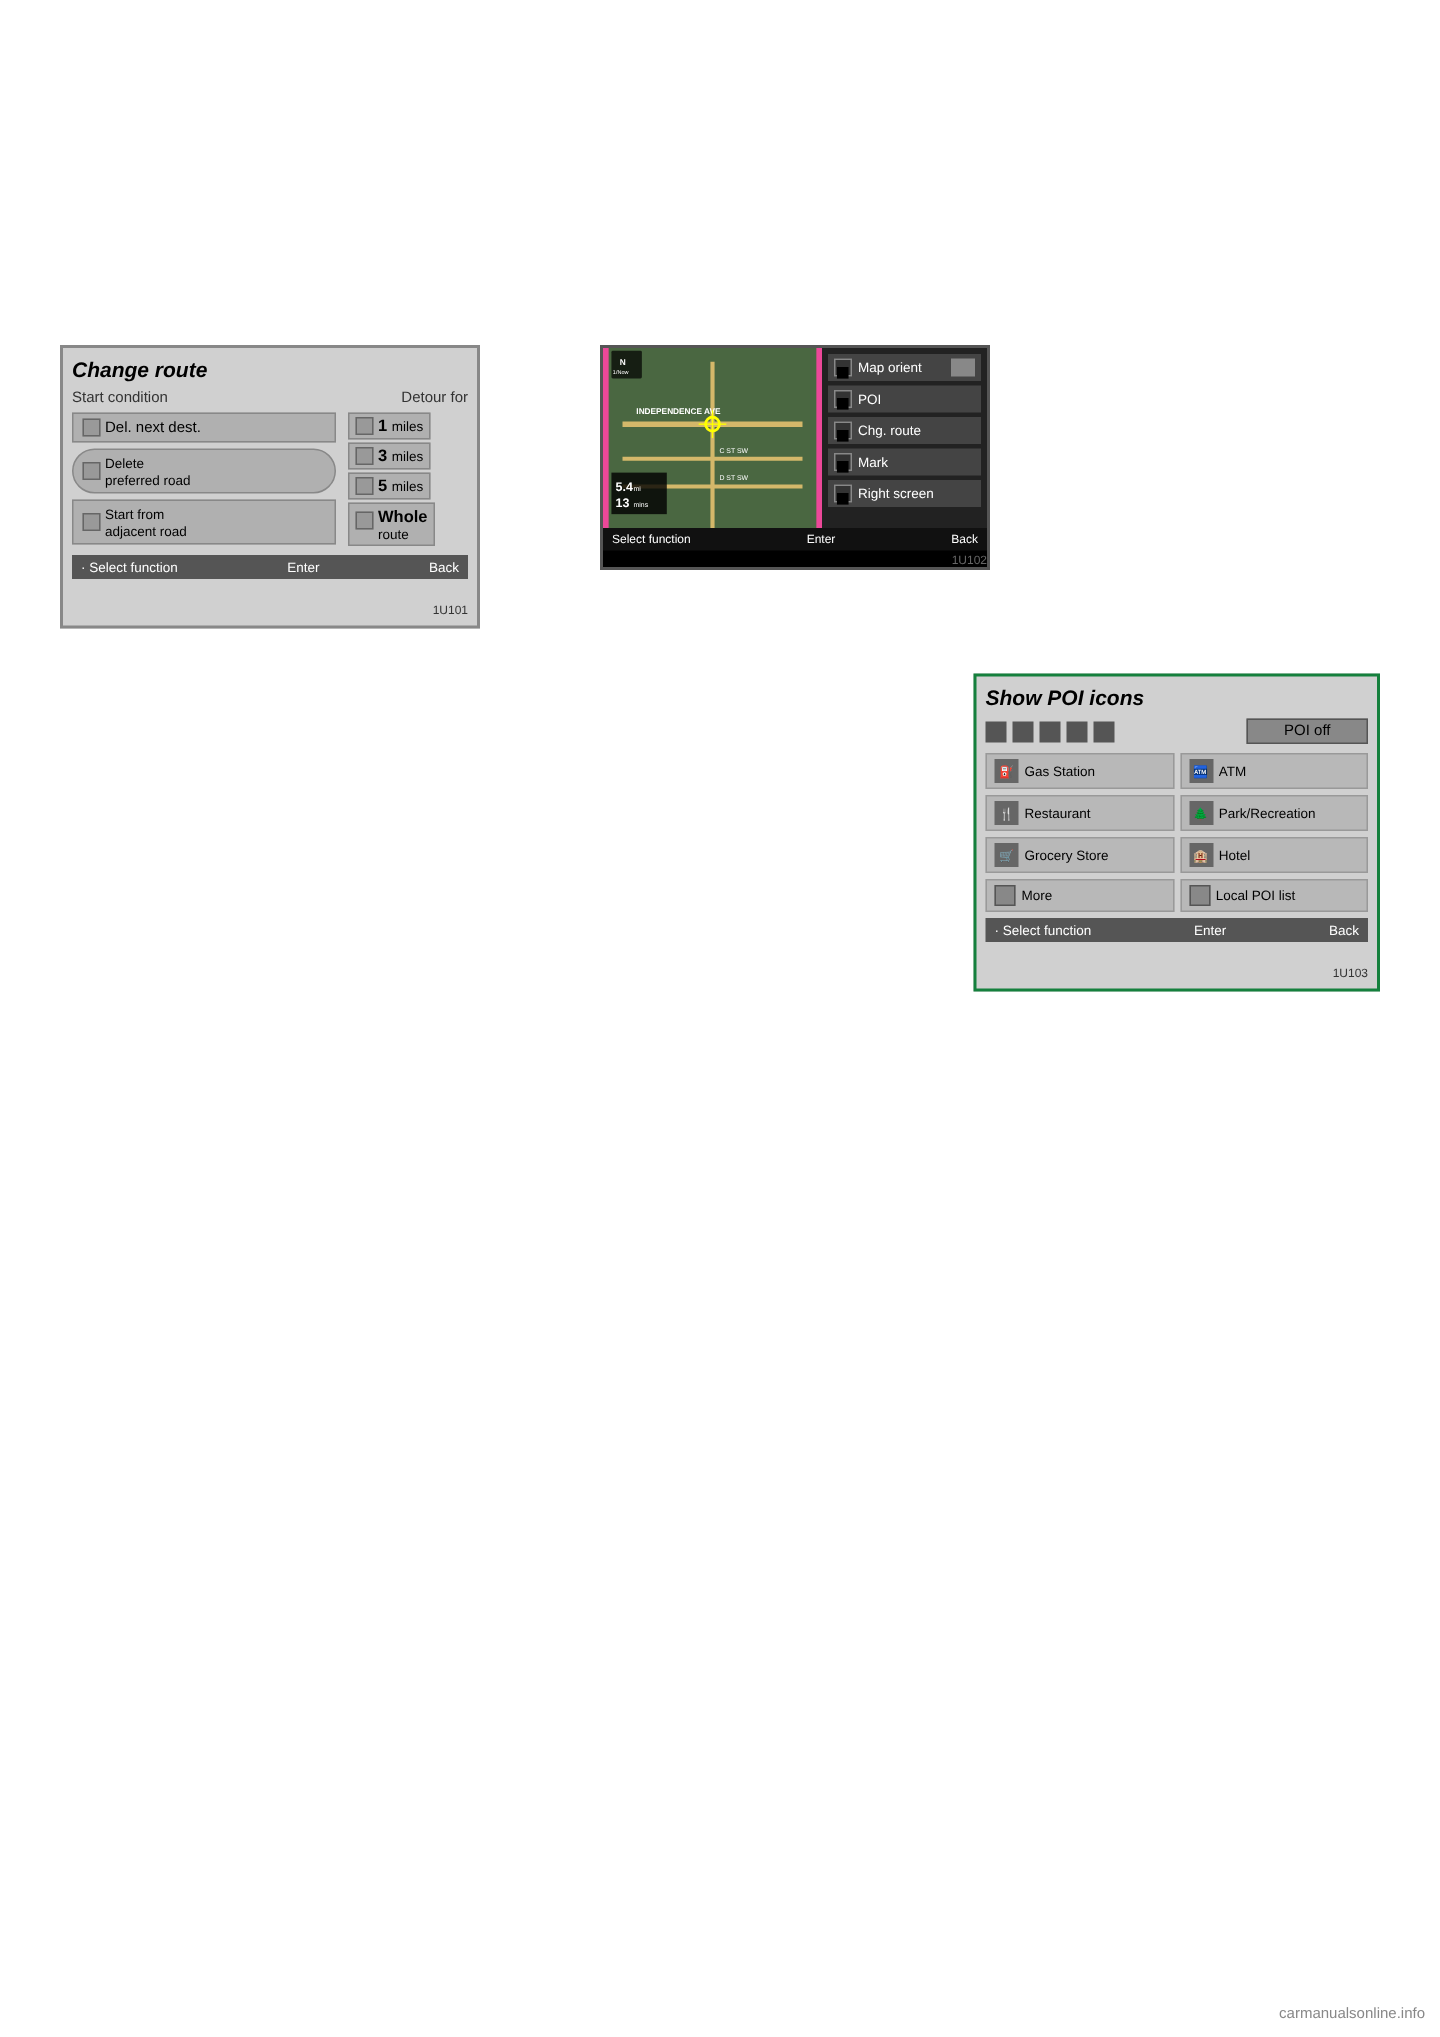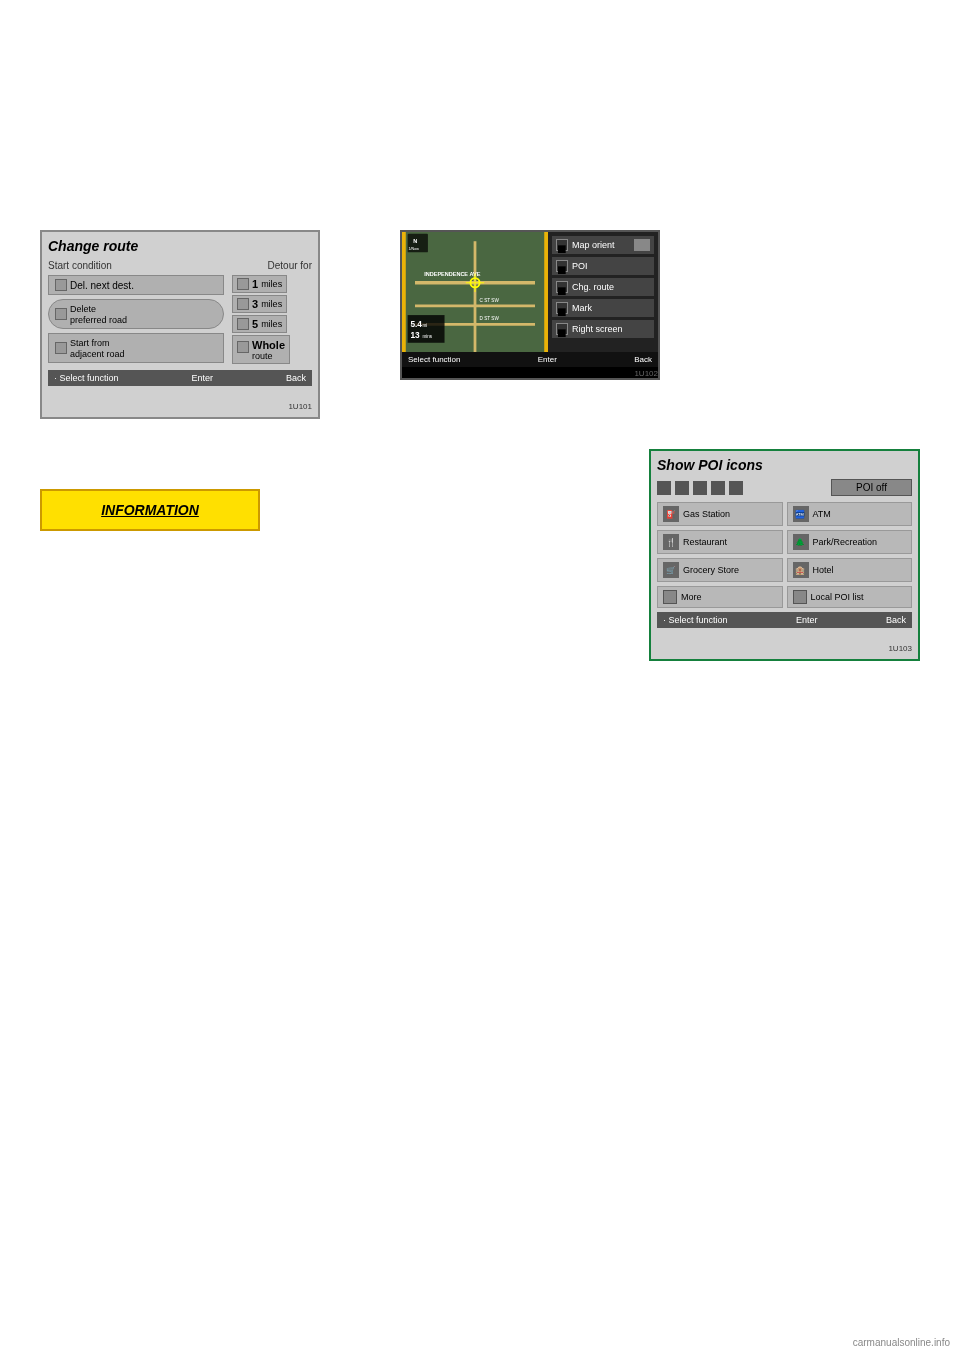--- a/index.html
+++ b/index.html
@@ -147,21 +147,21 @@
     }
 
     .map-menu-content {
       display: flex;
       flex-direction: row;
       flex: 1;
     }
 
     .map-area {
       flex: 1;
-      background: #eab308;
+      background: #ec4899;
       position: relative;
       min-height: 120px;
     }
 
     .menu-panel {
       width: 110px;
       background: #222;
       padding: 4px;
       display: flex;
       flex-direction: column;
@@ -513,25 +513,20 @@
         <span>Enter</span>
         <span>Back</span>
       </div>
       <div class="screen-id" style="text-align:right;color:#666;font-size:8px;margin-top:2px;">1U102</div>
     </div>
 
   </div>
 
   <div class="middle-section">
 
-    <div style="display:flex; flex-direction:column; justify-content:center; padding-top:40px;">
-      <div class="info-box">
-        <span class="info-box-label">INFORMATION</span>
-      </div>
-    </div>
 
     <div style="flex:1;"></div>
 
     <div class="poi-screen">
       <div class="poi-title">Show POI icons</div>
 
       <div class="poi-top-row">
         <span class="poi-icon-small" style="background:#555;"></span>
         <span class="poi-icon-small" style="background:#555;"></span>
         <span class="poi-icon-small" style="background:#555;"></span>

